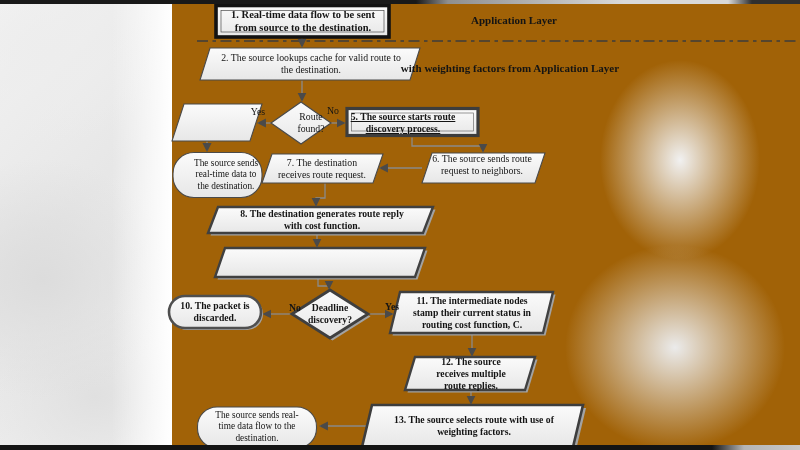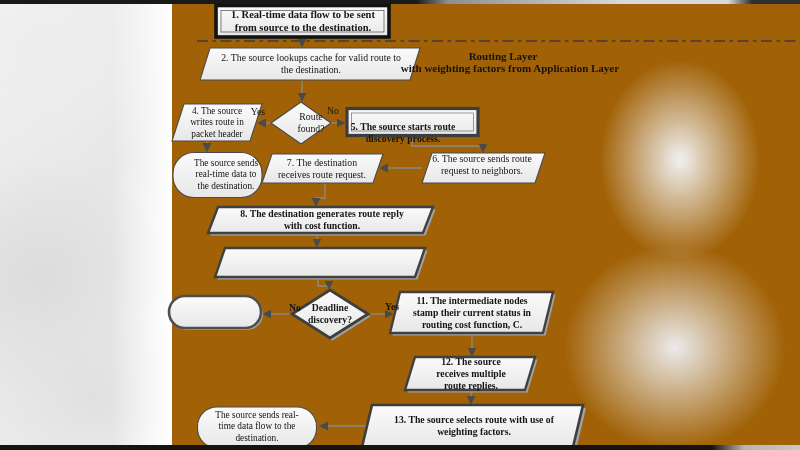--- a/index.html
+++ b/index.html
@@ -122,47 +122,46 @@
     <polygon points="415,357 535,357 525,390 405,390" fill="url(#gf)" stroke="#404040" stroke-width="2.4"></polygon>
 
     <polygon points="375,408 586,408 576,450 365,450" fill="#a3a3a3"></polygon>
     <polygon points="372,405 583,405 573,447 362,447" fill="url(#gf)" stroke="#3d3d3d" stroke-width="2.6"></polygon>
 
     <rect x="197.5" y="407" width="119" height="41" rx="19.5" ry="19.5" fill="url(#gf)" stroke="#4a4a4a" stroke-width="1.1"></rect>
   </svg>
 
   <div class="lbl b fs105" style="left:217px;top:6px;width:172px;height:30px;">1. Real-time data flow to be sent
 from source to the destination.</div>
-  <div class="lbl b fs11" style="left:423px;top:50px;width:160px;height:13px;">Routing Layer</div>
+  <div class="lbl b fs11" style="left:444px;top:12px;width:140px;height:16px;">Application Layer</div>
   <div class="lbl b fs11" style="left:390px;top:62px;width:240px;height:13px;">with weighting factors from Application Layer</div>
 
   <div class="lbl fs98" style="left:205px;top:49px;width:212px;height:30px;border-radius:13px;">2. The source lookups cache for valid route to
 the destination.</div>
   <div class="lbl fs98" style="left:283px;top:104px;width:56px;height:38px;">Route
 found?</div>
   <div class="lbl fs98" style="left:244px;top:105px;width:28px;height:13px;">Yes</div>
   <div class="lbl fs98" style="left:321px;top:104px;width:24px;height:13px;">No</div>
-  <div class="lbl fs93" style="left:176px;top:103px;width:82px;height:40px;">4. The source
-writes route in
-packet header</div>
-  <div class="lbl b fs97" style="left:349px;top:120px;width:108px;height:25px;">5. The source starts route
+  <div class="lbl b fs97" style="left:349px;top:110px;width:108px;height:25px;text-decoration:underline;">5. The source starts route
 discovery process.</div>
   <div class="lbl fs93" style="left:175px;top:153px;width:102px;height:44px;">The source sends
 real-time data to
 the destination.</div>
   <div class="lbl fs98" style="left:269px;top:155px;width:106px;height:27px;">7. The destination
 receives route request.</div>
   <div class="lbl fs98" style="left:426px;top:155px;width:112px;height:20px;">6. The source sends route
 request to neighbors.</div>
   <div class="lbl b fs97" style="left:218px;top:208px;width:208px;height:24px;">8. The destination generates route reply
 with cost function.</div>
   <div class="lbl b fs97" style="left:295px;top:295px;width:70px;height:38px;">Deadline
 discovery?</div>
   <div class="lbl b fs97" style="left:282px;top:301px;width:26px;height:13px;">No</div>
   <div class="lbl b fs97" style="left:378px;top:300px;width:28px;height:13px;">Yes</div>
+  <div class="lbl b fs97" style="left:171px;top:297px;width:88px;height:29px;">10. The packet is
+discarded.</div>
   <div class="lbl b fs97" style="left:397px;top:293px;width:150px;height:39px;">11. The intermediate nodes
 stamp their current status in
 routing cost function, C.</div>
   <div class="lbl b fs97" style="left:413px;top:358px;width:116px;height:31px;">12. The source
 receives multiple
 route replies.</div>
   <div class="lbl b fs97" style="left:369px;top:407px;width:210px;height:37px;">13. The source selects route with use of
 weighting factors.</div>
   <div class="lbl fs93" style="left:201px;top:407px;width:112px;height:40px;">The source sends real-
 time data flow to the

